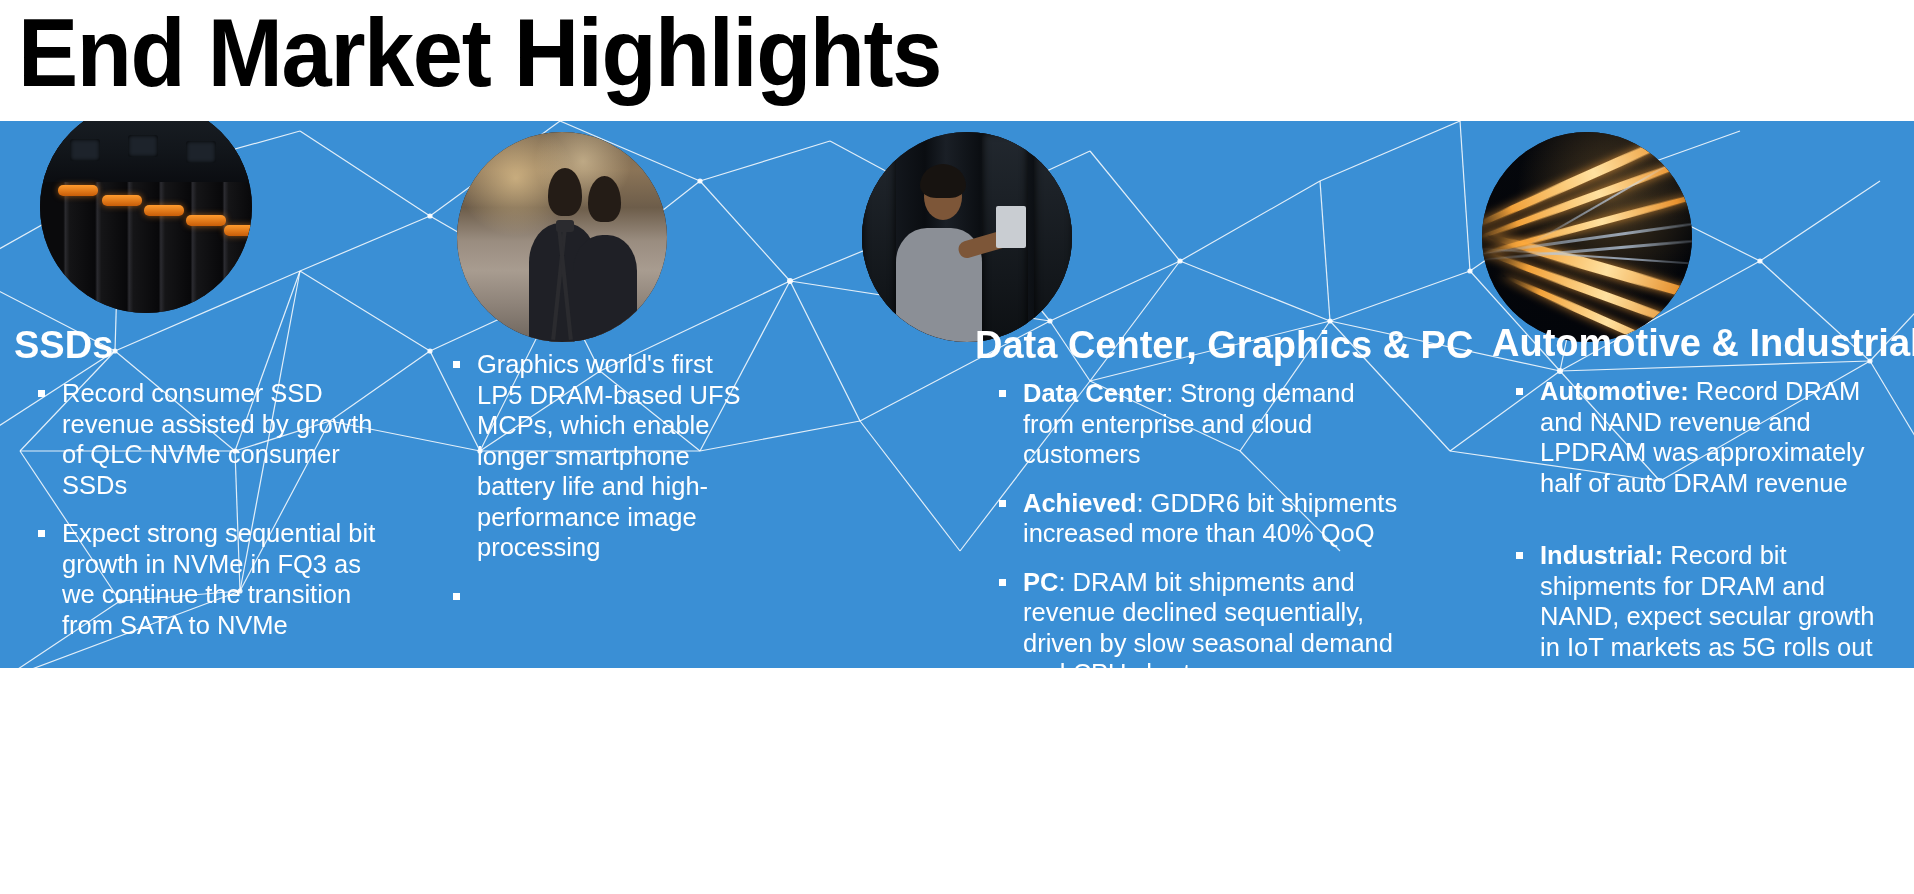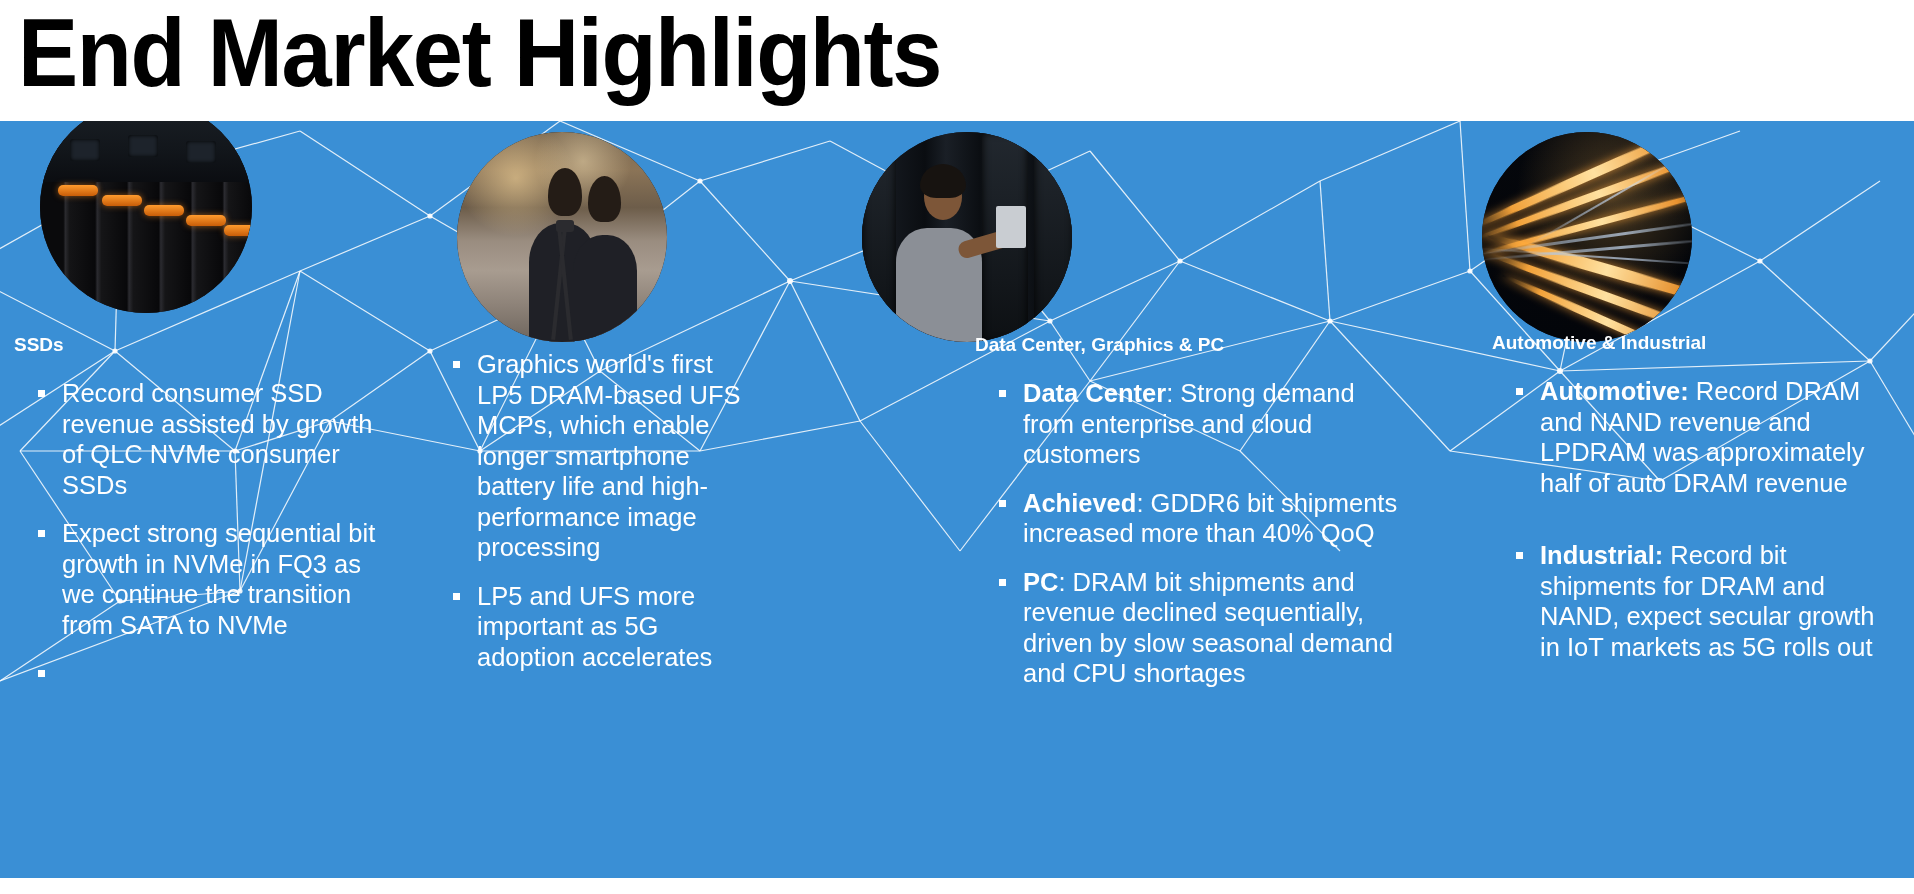--- a/index.html
+++ b/index.html
@@ -10,21 +10,21 @@
   body {
     width: 1914px;
     height: 894px;
     overflow: hidden;
     font-family: "Liberation Sans", sans-serif;
   }
 
   #slide {
     position: relative;
     width: 1914px;
-    height: 878px;
+    height: 668px;
     background: #ffffff;
     overflow: hidden;
     text-decoration: underline;
   }
 
   
   #header {
     position: absolute;
     left: 0; top: 0;
     width: 1914px;
@@ -238,21 +238,21 @@
         rgba(150,175,205,0) 100%);
     filter: blur(0.7px);
   }
 
   
   .column {
     position: absolute;
     color: #ffffff;
   }
   .col-heading {
-    font-size: 19px;
+    font-size: 38px;
     font-weight: bold;
     line-height: 34px;
     margin: 0 0 6px 0;
     white-space: nowrap;
   }
   .bullets {
     list-style: none;
     margin: 16px;
     padding: 0;
   }
@@ -467,21 +467,20 @@
       <ul class="bullets">
         <li class="bullet">
           <span class="marker"></span>
         </li>
         <li class="bullet">
           <span class="marker"></span>
           <span>Graphics world's first LP5 DRAM-based UFS MCPs, which enable longer smartphone battery life and high-performance image processing</span>
         </li>
         <li class="bullet">
           <span class="marker"></span>
-          <span>LP5 and UFS more important as 5G adoption accelerates</span>
         </li>
       </ul>
     </div>
 
     <div class="column" style="left:975px; top:207px; width:440px;">
       <div class="col-heading">Data Center, Graphics &amp; PC</div>
       <ul class="bullets">
         <li class="bullet">
           <span class="marker"></span>
           <b>Data Center</b><span>: Strong demand from enterprise and cloud customers</span>

